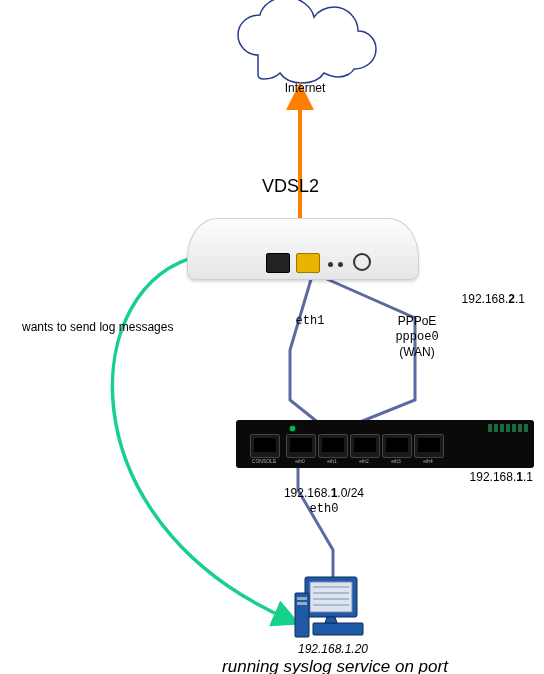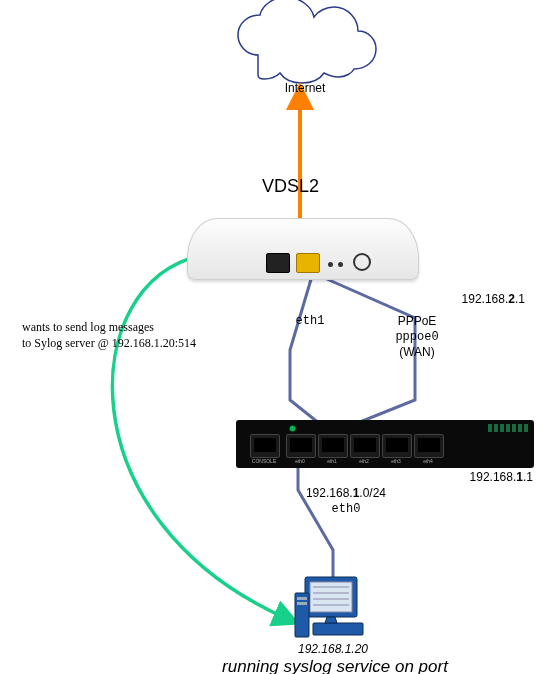--- a/index.html
+++ b/index.html
@@ -142,23 +142,22 @@
   <div class="modem-port dark"></div>
   <div class="modem-port yellow"></div>
   <div class="modem-led a"></div>
   <div class="modem-led b"></div>
   <div class="modem-power"></div>
 </div>
 <div class="label right" style="left:430px; top:292px; width:95px;">
   <span>192.168.</span><span class="bold">2</span><span>.1</span>
 </div>
 
-<div class="label left" style="left:22px; top:320px; width:220px;font-family:Liberation Serif, serif;">
+<div class="label left" style="left:22px; top:320px; width:220px;">
   <div>wants to send log messages</div>
-  <div>to Sylog server @ 192.168.1.20:514</div>
 </div>
 
 <div class="label" style="left:260px; top:314px; width:100px;">
   <div class="mono">eth1</div>
 </div>
 
 <div class="label" style="left:382px; top:314px; width:70px;">
   <div>PPPoE</div>
   <div class="mono">pppoe0</div>
   <div>(WAN)</div>
@@ -196,21 +195,21 @@
 
   <div class="er-port" style="left:178px;">
       <div class="er-port-inner"></div>
     </div>
   <div class="er-label" style="left:178px;">eth4</div>
 </div>
 <div class="label right" style="left:438px; top:470px; width:95px;">
   <span>192.168.</span><span class="bold">1</span><span>.1</span>
 </div>
 
-<div class="label" style="left:296px; top:486px; width:100px;">
+<div class="label" style="left:274px; top:486px; width:100px;">
   <div>
     <span>192.168.</span><span class="bold">1</span><span>.0/24</span>
   </div>
   <div class="mono">eth0</div>
 </div>
 
 <div class="workstation">
   <svg viewBox="0 0 80 70" width="80" height="70">
 
     <rect x="12" y="2" width="52" height="40" rx="2" fill="#1e5aa8" stroke="#0b2d55"></rect>

